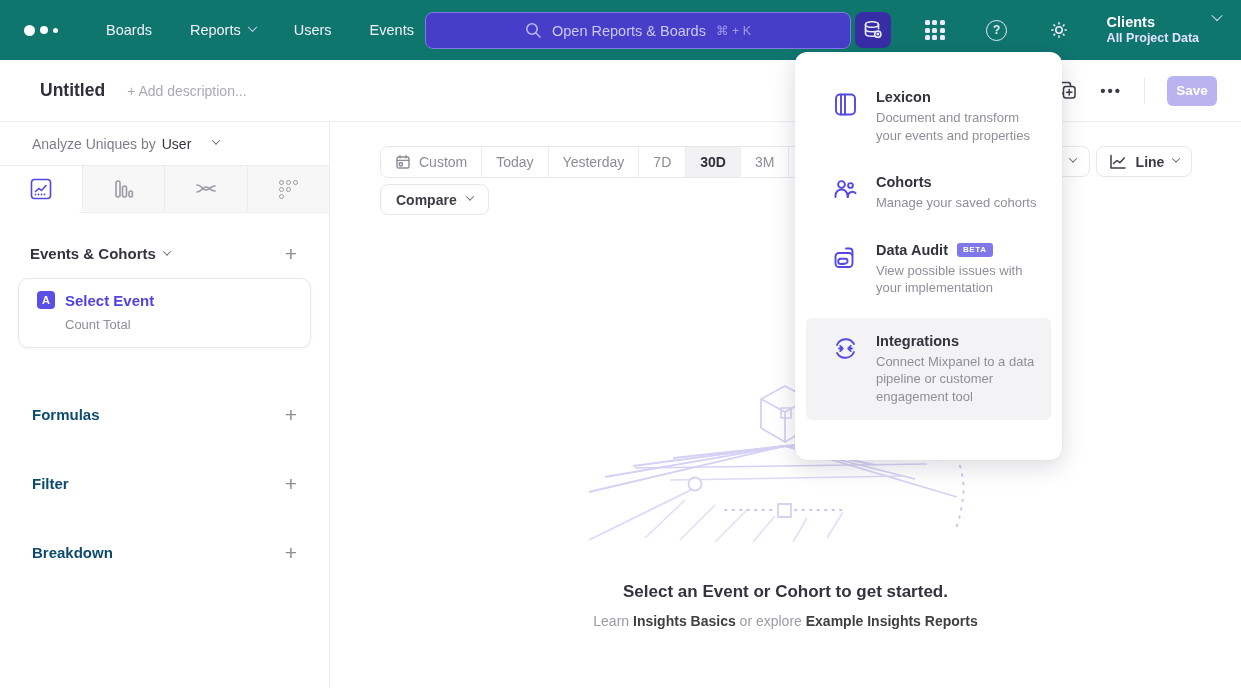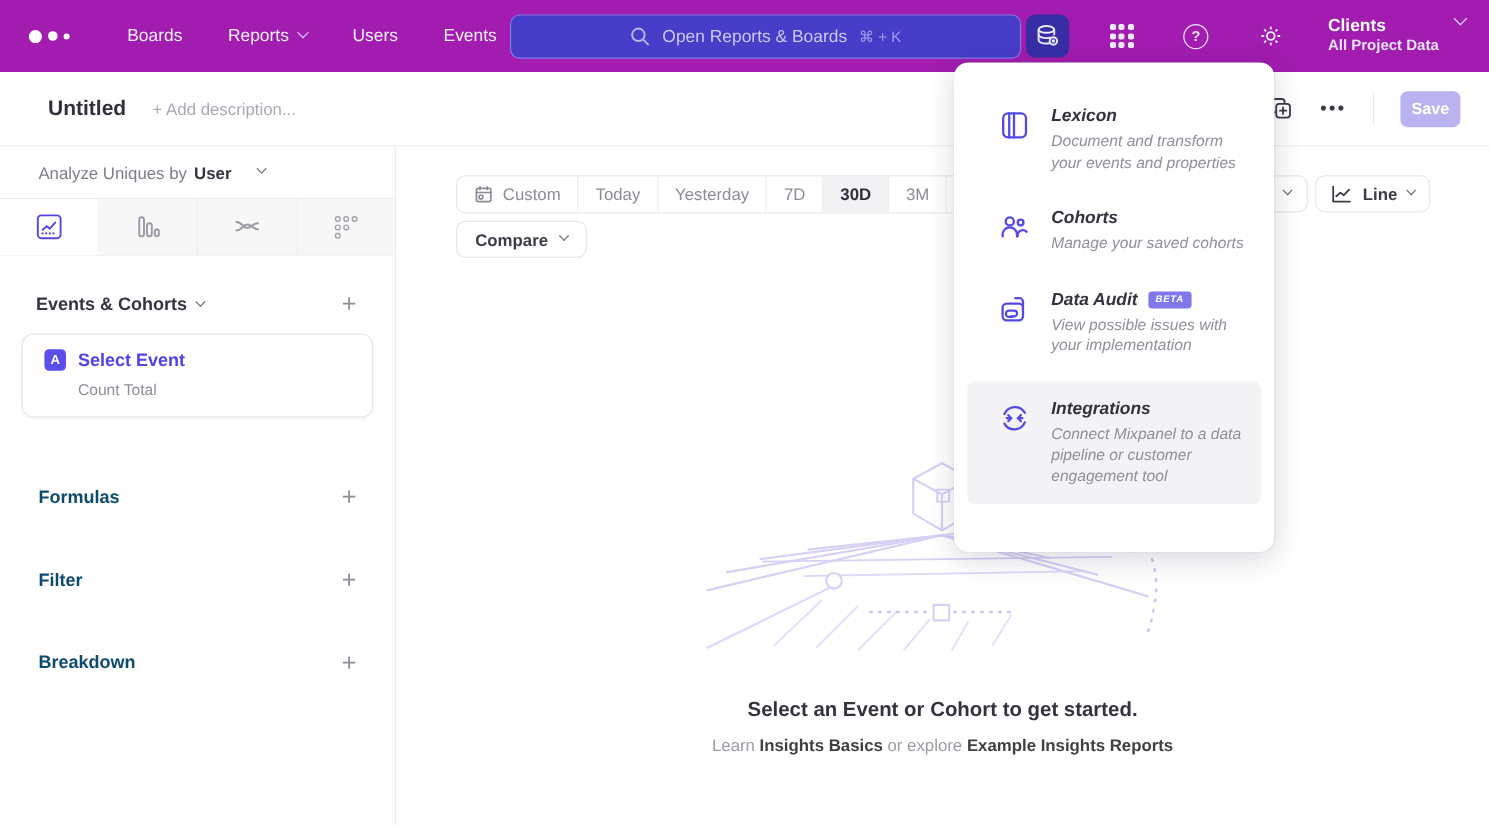--- a/index.html
+++ b/index.html
@@ -4,21 +4,21 @@
 <style>
   * { box-sizing: border-box; margin: 0; padding: 0; }
   html,body { width:1241px; height:688px; }
   body {
     font-family: "Liberation Sans", sans-serif;
     background:#fff; position:relative; overflow:hidden;
     color:#34343f;
   }
   
   .topnav { position:absolute; left:0; top:0; width:1241px; height:60px;
-    background:#a21caf; display:flex; align-items:center; z-index:10; }
+    background:#0f766e; display:flex; align-items:center; z-index:10; }
   .logo { display:flex; align-items:center; gap:5px; margin-left:24px; width:44px; cursor:pointer; }
   .logo i { background:#fff; border-radius:50%; display:block; }
   .logo i:nth-child(1){ width:11px; height:11px; }
   .logo i:nth-child(2){ width:8px; height:8px; }
   .logo i:nth-child(3){ width:5px; height:5px; }
   .navitems { display:flex; align-items:center; gap:38px; margin-left:38px; }
   .navitem { color:#f2f1fd; font-size:14.5px; font-weight:500; display:flex; align-items:center; gap:8px; cursor:pointer; }
   .chev { width:7px; height:7px; border-right:1.6px solid currentColor; border-bottom:1.6px solid currentColor;
     transform:rotate(45deg) translate(-1px,-1px); display:inline-block; }
   .nav-chev { color:#cac6f5; margin-top:-3px; }
@@ -46,21 +46,21 @@
   .hicon { color:#3c3c46; cursor:pointer; display:flex; align-items:center; }
   .ellipsis { font-size:15px; letter-spacing:2px; color:#3c3c46; font-weight:700; }
   .hdivider { width:1px; height:26px; background:#e8e8ec; }
   .savebtn { width:50px; height:30px; background:#b9b3f0; color:#fff; border:none; border-radius:6px;
     font-size:13.5px; font-weight:600; font-family:inherit; cursor:default; }
   
   .sidebar { position:absolute; left:0; top:122px; width:330px; height:566px; background:#fff;
     border-right:1px solid #ececef; }
   .analyze { height:43px; display:flex; align-items:center; padding-left:32px; gap:6px; font-size:14px; }
   .analyze .alabel { color:#7d7d88; }
-  .analyze .aval { color:#34343f; font-weight:700; display:flex; align-items:center; gap:22px; cursor:pointer; }
+  .analyze .aval { color:#34343f; font-weight:400; display:flex; align-items:center; gap:22px; cursor:pointer; }
   .analyze .chev { color:#6f6f7a; width:6px; height:6px; margin-top:-3px; }
   .charttabs { display:flex; height:48px; border-top:1px solid #ececef; border-bottom:1px solid #ececef; }
   .ctab { flex:1; display:flex; align-items:center; justify-content:center; background:#f7f7f8;
     border-right:1px solid #ececef; cursor:pointer; color:#9b9ba5; }
   .ctab:last-child { border-right:none; }
   .ctab.selected { background:#fff; color:#5348e2; border-bottom:1px solid #fff; margin-bottom:-1px; border-bottom-right-radius:6px; }
   .pyr { display:flex; flex-direction:column; gap:2px; align-items:flex-start; }
   .pyr .r { display:flex; gap:2px; }
   .pyr i { width:5px; height:5px; border:1.4px solid #9b9ba5; border-radius:50%; display:block; }
   .section-h { display:flex; align-items:center; justify-content:space-between; padding:0 32px; }
@@ -99,21 +99,21 @@
   
   .illus { position:absolute; left:575px; top:370px; z-index:0; }
   .es-title { position:absolute; left:330px; width:911px; top:582px; text-align:center;
     font-size:17px; font-weight:700; color:#33333e; }
   .es-sub { position:absolute; left:330px; width:911px; top:613px; text-align:center;
     font-size:14px; color:#9b9ba3; }
   .es-sub a { color:#404040; font-weight:600; text-decoration:none; cursor:pointer; }
   
   .panel { position:absolute; left:795px; top:52px; width:267px; height:408px; background:#fff;
     border-radius:12px; box-shadow:0 6px 24px rgba(25,25,60,.16), 0 0 1px rgba(25,25,60,.15);
-    z-index:50; padding-top:22px;font-style:italic; }
+    z-index:50; padding-top:22px; }
   .mitem { display:flex; padding:15px 20px 15px 37px; gap:17px; cursor:pointer; }
   .mitem .micon { width:27px; flex:0 0 27px; color:#5348e2; padding-top:2px; }
   .mtitle-row { display:flex; align-items:center; gap:9px; }
   .mtitle { font-size:14.5px; font-weight:700; color:#33333e; }
   .mbadge { background:#8077ea; color:#fff; font-size:8px; font-weight:700; letter-spacing:.6px;
     border-radius:3px; padding:2.5px 6px; }
   .mdesc { margin-top:4px; font-size:13px; line-height:1.35; color:#8f8f99; max-width:175px; }
   .mitem.highlight { background:#f3f3f5; border-radius:6px; margin:6px 11px 0 11px; padding-left:26px; padding-right:9px; }
   svg { display:block; }
 </style>

